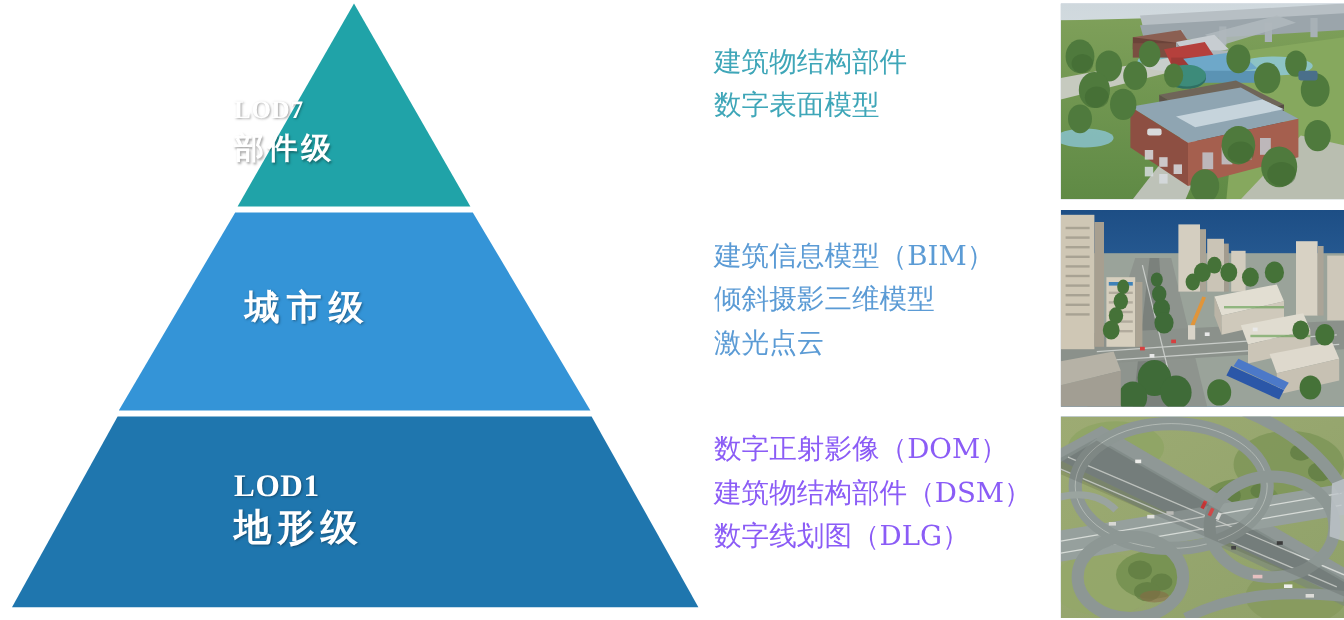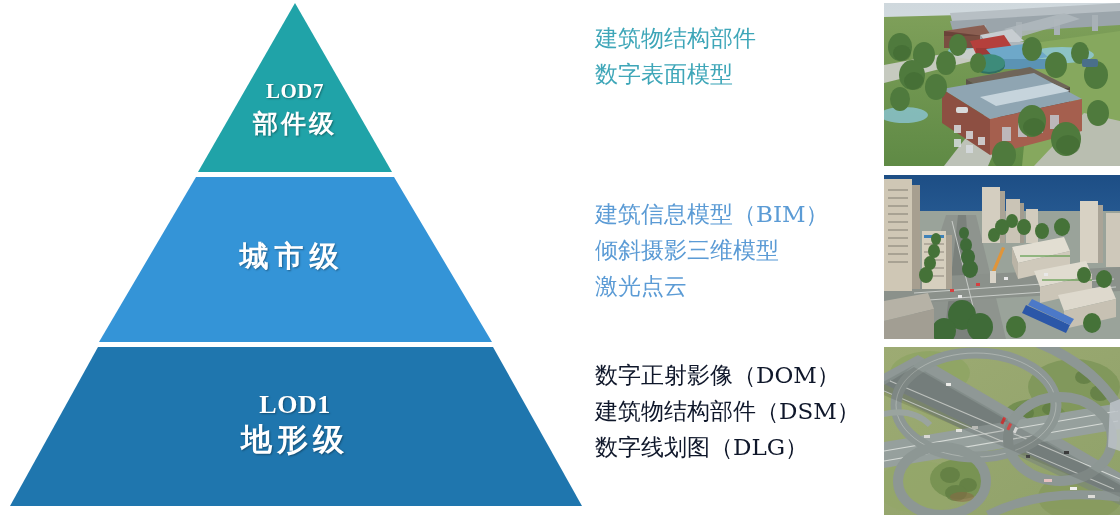--- a/index.html
+++ b/index.html
@@ -28,21 +28,21 @@
     position: absolute;
     left: 0px;
     top: 0px;
     width: 600px;
     height: 517px;
   }
   #pyramid svg { display:block; }
 
   .tier-text {
     position: absolute;
-    text-align: center;
+    text-align: left;
     color: #ffffff;
     text-shadow: 1px 1px 2px rgba(0,0,0,0.35);
     pointer-events: none;
     user-select: none;
     white-space: nowrap;
   }
   .tier-lod {
     font-family: "Liberation Serif", "DejaVu Serif", serif;
     font-weight: bold;
     letter-spacing: 0.5px;
@@ -51,42 +51,42 @@
     font-family: "DejaVu Serif", "Liberation Serif", serif;
     font-weight: bold;
   }
 
   
   #tier1-label { left: 195px; top: 78px; width: 200px; }
   #tier1-label .tier-lod  { font-size: 21px; line-height: 26px; }
   #tier1-label .tier-name { font-size: 25px; line-height: 40px; letter-spacing: 3px; }
 
   
-  #tier2-label { left: 192px; top: 236px; width: 200px; }
+  #tier2-label { left: 204px; top: 236px; width: 200px; }
   #tier2-label .tier-name { font-size: 29px; line-height: 40px; letter-spacing: 6px; }
 
   
   #tier3-label { left: 195px; top: 392px; width: 200px; }
   #tier3-label .tier-lod  { font-size: 26px; line-height: 26px; }
   #tier3-label .tier-name { font-size: 31px; line-height: 44px; letter-spacing: 5px; font-family: Liberation Serif, serif; }
 
   
   .text-block {
     position: absolute;
     left: 595px;
     font-family: "DejaVu Serif", "Liberation Serif", serif;
     font-size: 23px;
     line-height: 36px;
     white-space: nowrap;
   }
   .text-block .line { display: block; }
 
-  #text-block-1 { top: 20px;  color: #3EA6B8; }
+  #text-block-1 { top: 34px;  color: #3EA6B8; }
   #text-block-2 { top: 196px; color: #5B9BD5; }
-  #text-block-3 { top: 357px; color: #0f172a; }
+  #text-block-3 { top: 357px; color: #8b5cf6; }
 
   
   .photo {
     position: absolute;
     left: 884px;
     width: 236px;
     overflow: hidden;
     background: #9fb0bd;
   }
   #photo-1 { top: 3px;   height: 163px; }

